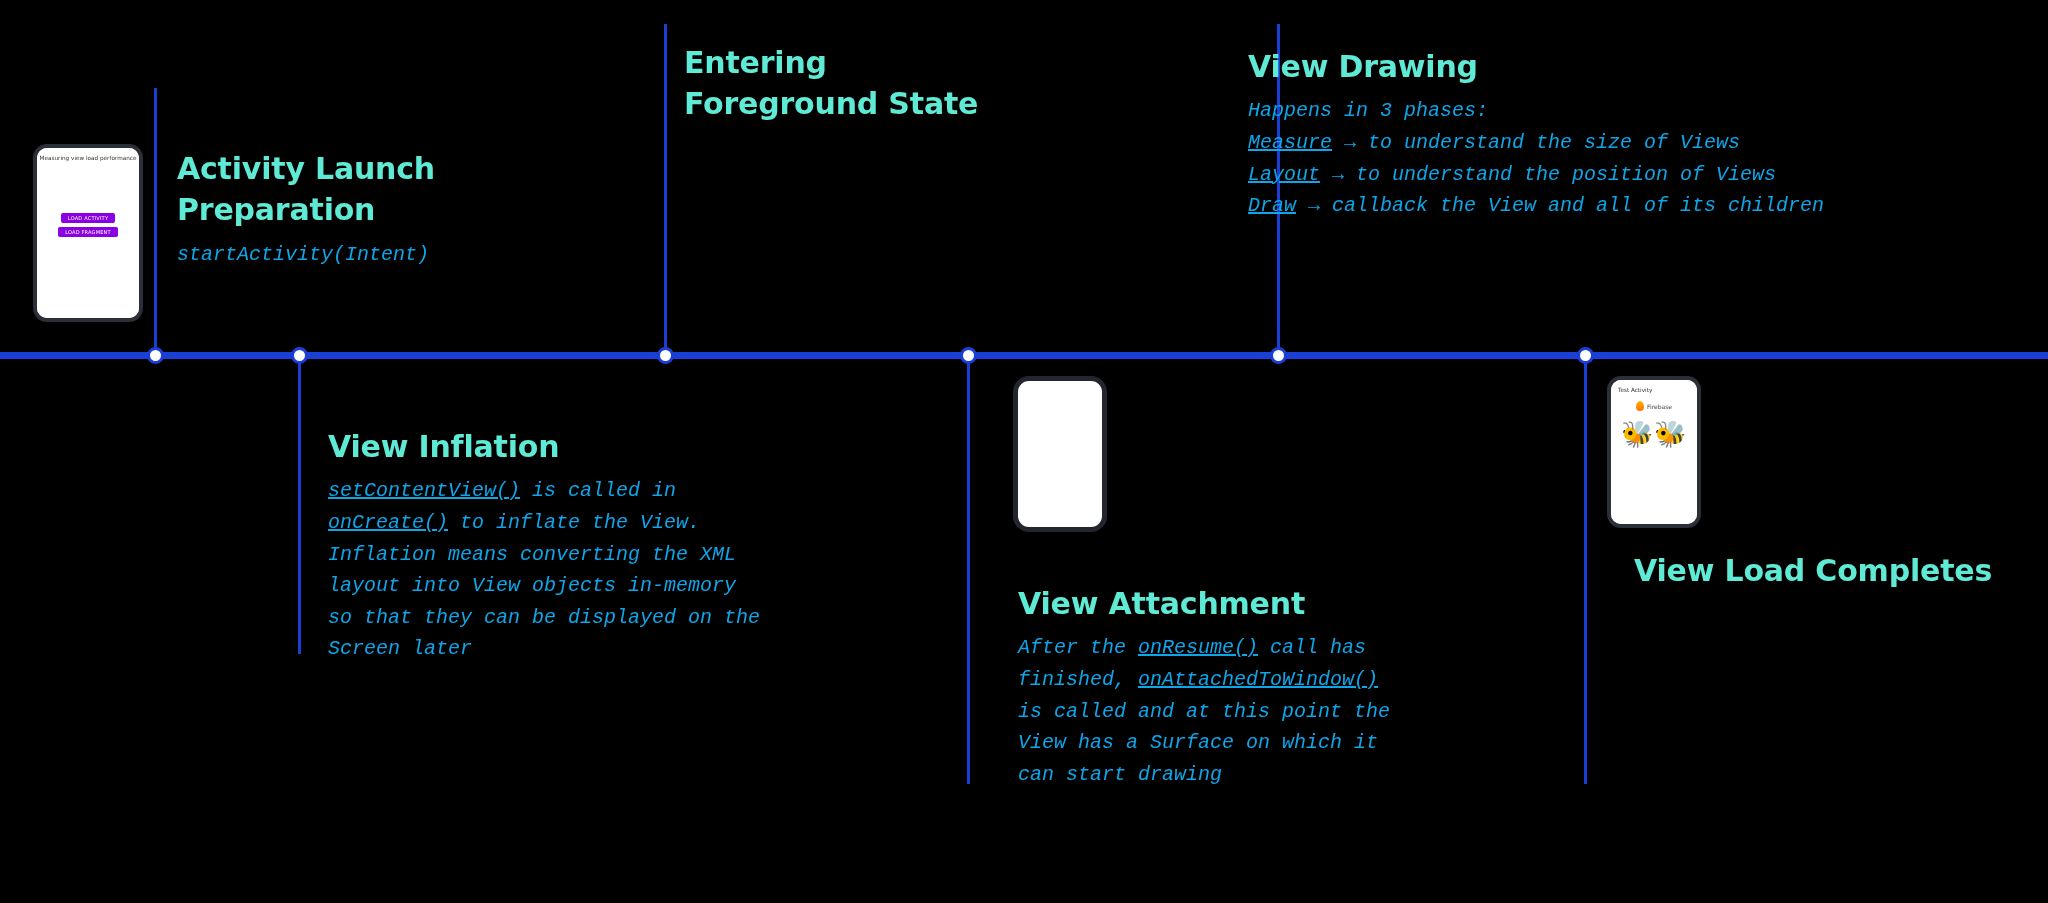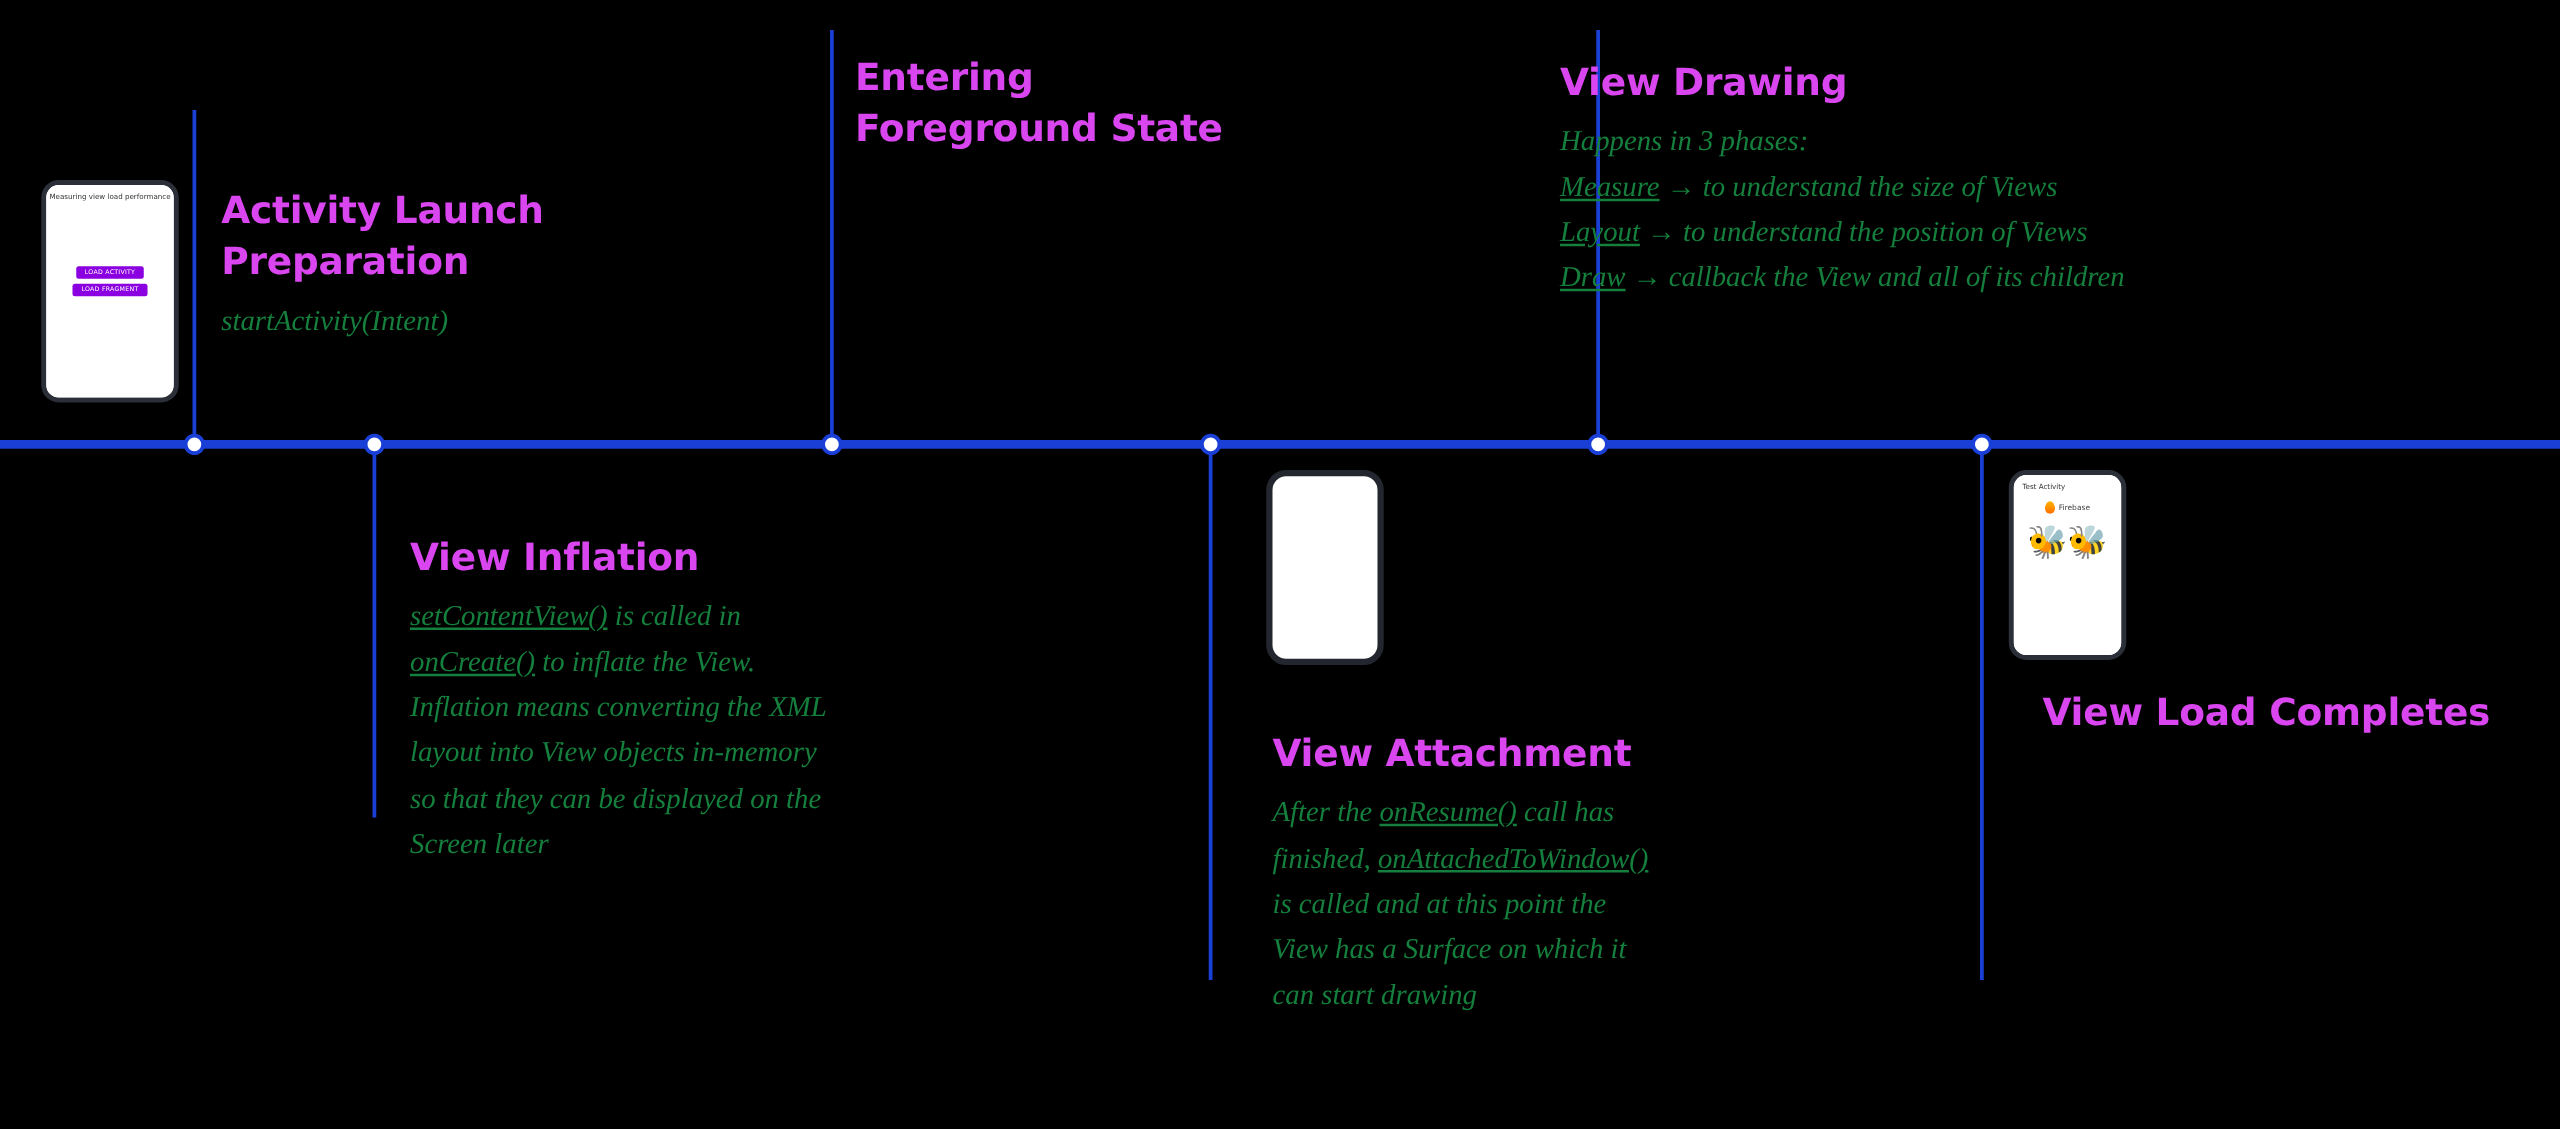--- a/index.html
+++ b/index.html
@@ -49,31 +49,31 @@
   
   .block {
     position: absolute;
     box-sizing: border-box;
   }
   .blk-title {
     font-family: "DejaVu Sans", sans-serif;
     font-weight: bold;
     font-size: 30px;
     line-height: 1.38;
-    color: #d946ef;
+    color: #5eead4;
     letter-spacing: -0.2px;
     margin: 0 0 8px 0;
     white-space: pre-line;
   }
   .blk-body {
-    font-family: Liberation Serif, serif;
+    font-family: Liberation Mono, monospace;
     font-style: italic;
-    font-size: 23px;
+    font-size: 20px;
     line-height: 1.58;
-    color: #15803d;
+    color: #0ea5e9;
     margin: 0;
   }
   .blk-body .u {
     text-decoration: underline;
   }
 
   
   .phone {
     position: absolute;
     border: 4px solid #2b2f38;

